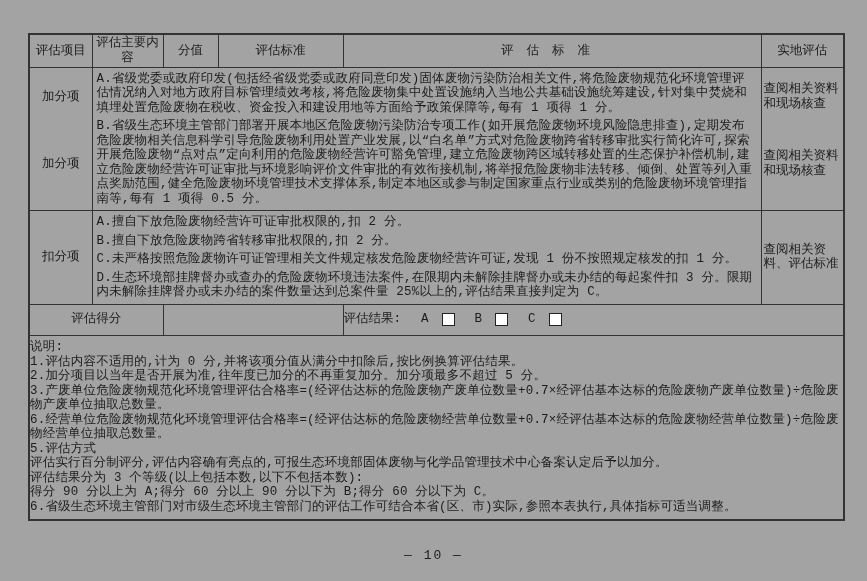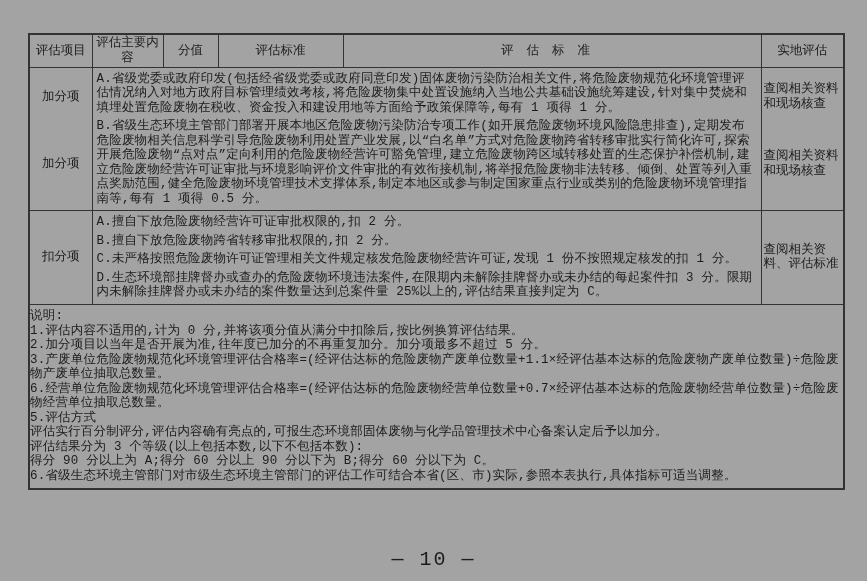--- a/index.html
+++ b/index.html
@@ -32,21 +32,21 @@
   .criteria-cell{vertical-align:top;text-align:left;padding:4px 2px 0 2px;line-height:14.3px;letter-spacing:0.2px;}
   .criteria-cell div{margin:4px;}
   .center-cell{text-align:center;margin-top:16px;}
   .result-cell{padding-left:3px;}
   .result-flex{display:flex;align-items:center;gap:9px;}
   .opt{display:flex;align-items:center;gap:13px;margin-left:11px;}
   .checkbox{display:inline-block;width:11px;height:11px;border:1.5px solid #222;background:#fff;}
   .notes-cell{vertical-align:top;text-align:left;padding:7px 5px 0 6px;line-height:16.8px;letter-spacing:0.2px;}
   .page-number{
     position:absolute;left:0;top:548px;width:867px;text-align:center;
-    font-size:20px;letter-spacing:2px;color:#1c1c1c;
+    font-size:13px;letter-spacing:2px;color:#1c1c1c;
   }
 </style>
 </head>
 <body>
 
 <div class="page">
 
   <table class="form">
     <colgroup>
       <col style="width:63px">
@@ -94,27 +94,48 @@
         <div>C.未严格按照危险废物许可证管理相关文件规定核发危险废物经营许可证,发现 1 份不按照规定核发的扣 1 分。</div>
         <div>D.生态环境部挂牌督办或查办的危险废物环境违法案件,在限期内未解除挂牌督办或未办结的每起案件扣 3 分。限期内未解除挂牌督办或未办结的案件数量达到总案件量 25%以上的,评估结果直接判定为 C。</div>
       </td>
       <td>
         <div class="vstack">
           <div class="sub-left deduct-one">查阅相关资料、评估标准</div>
         </div>
       </td>
     </tr>
 
+    <tr class="score-row">
+      <td class="center-cell" colspan="2">评估得分</td>
+      <td colspan="2"></td>
+      <td class="result-cell" colspan="2">
+        <div class="result-flex">
+          <span>评估结果:</span>
+          <span class="opt">
+            <span>A</span>
+            <span class="checkbox"></span>
+          </span>
+          <span class="opt">
+            <span>B</span>
+            <span class="checkbox"></span>
+          </span>
+          <span class="opt">
+            <span>C</span>
+            <span class="checkbox"></span>
+          </span>
+        </div>
+      </td>
+    </tr>
 
     <tr class="notes-row">
       <td class="notes-cell" colspan="6">
         <div>说明:</div>
         <div>1.评估内容不适用的,计为 0 分,并将该项分值从满分中扣除后,按比例换算评估结果。</div>
         <div>2.加分项目以当年是否开展为准,往年度已加分的不再重复加分。加分项最多不超过 5 分。</div>
-        <div>3.产废单位危险废物规范化环境管理评估合格率=(经评估达标的危险废物产废单位数量+1.1×经评估基本达标的危险废物产废单位数量)÷危险废物产废单位抽取总数量。</div>
+        <div>3.产废单位危险废物规范化环境管理评估合格率=(经评估达标的危险废物产废单位数量+0.7×经评估基本达标的危险废物产废单位数量)÷危险废物产废单位抽取总数量。</div>
         <div>6.经营单位危险废物规范化环境管理评估合格率=(经评估达标的危险废物经营单位数量+0.7×经评估基本达标的危险废物经营单位数量)÷危险废物经营单位抽取总数量。</div>
         <div>5.评估方式</div>
         <div>评估实行百分制评分,评估内容确有亮点的,可报生态环境部固体废物与化学品管理技术中心备案认定后予以加分。</div>
         <div>评估结果分为 3 个等级(以上包括本数,以下不包括本数):</div>
         <div>得分 90 分以上为 A;得分 60 分以上 90 分以下为 B;得分 60 分以下为 C。</div>
         <div>6.省级生态环境主管部门对市级生态环境主管部门的评估工作可结合本省(区、市)实际,参照本表执行,具体指标可适当调整。</div>
       </td>
     </tr>
   </tbody>
     </table>

